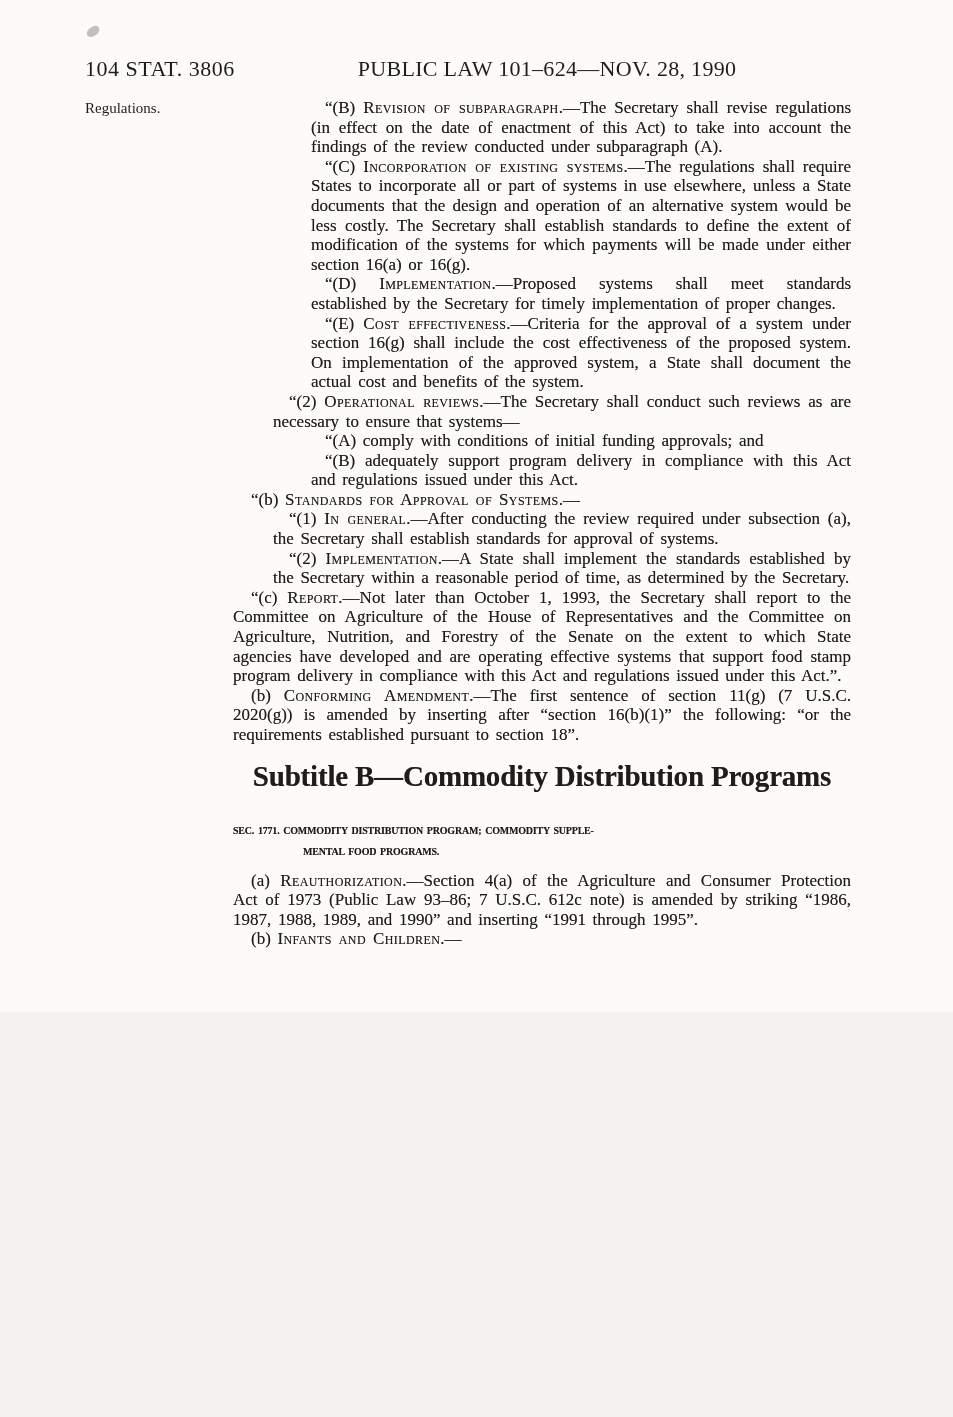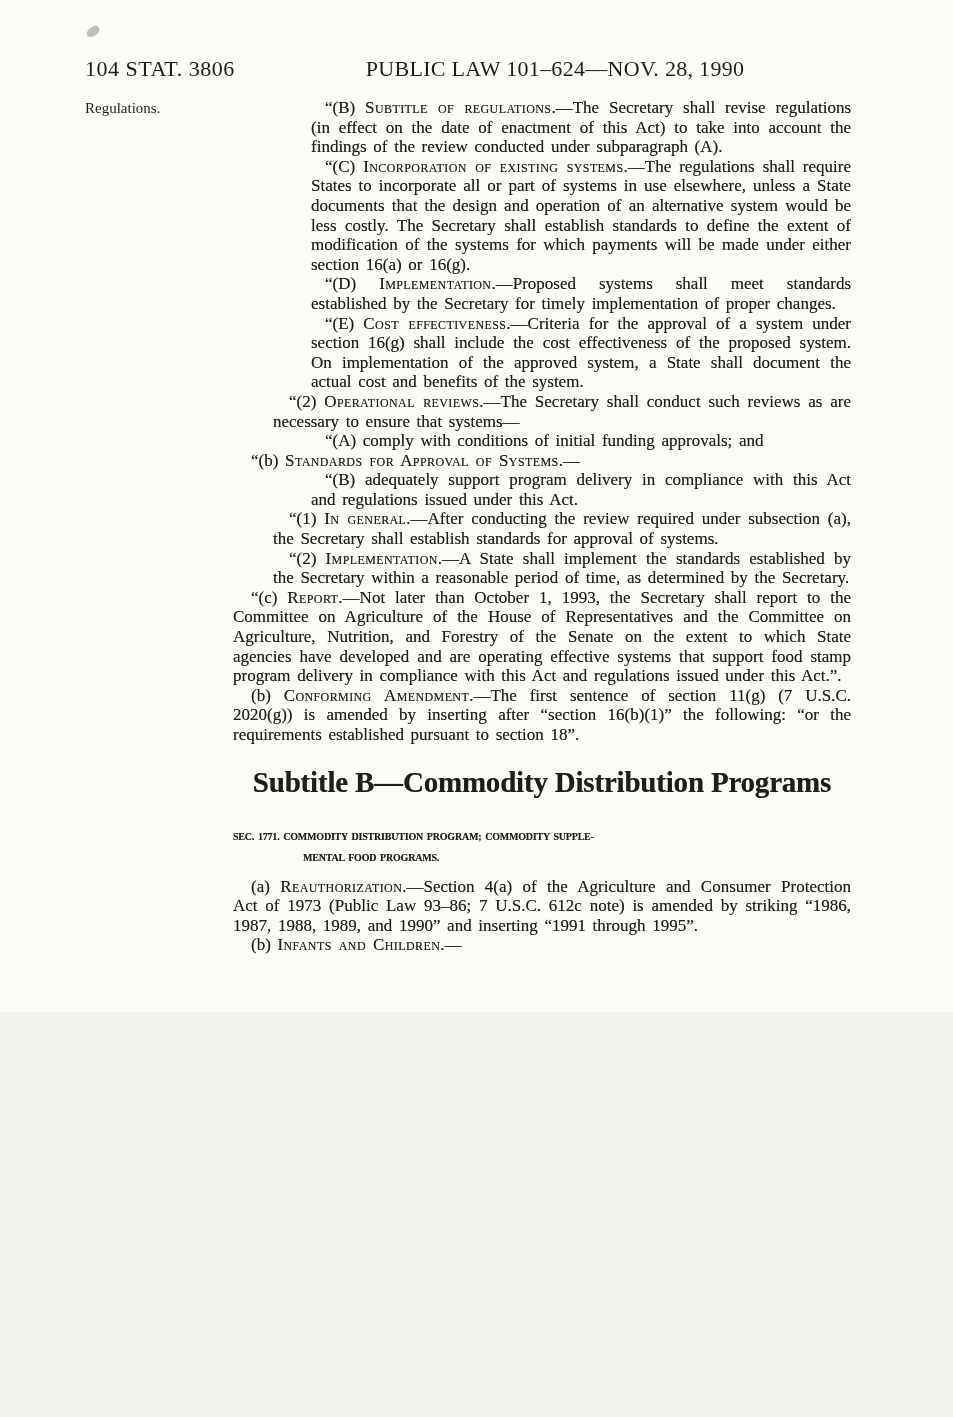--- a/index.html
+++ b/index.html
@@ -25,21 +25,21 @@
   .scan-speck {
     position: absolute; left: 183px; top: 1327px;
     width: 4px; height: 9px;
     background: #dcdcda; border-radius: 50%;
   }
   .hdr-stat {
     position: absolute; left: 85px; top: 56px;
     font-size: 22px; letter-spacing: 0.5px; white-space: nowrap;
   }
   .hdr-law {
-    position: absolute; left: 246px; top: 56px; width: 618px;
+    position: absolute; left: 238px; top: 56px; width: 618px;
     text-align: center; font-size: 22px; letter-spacing: 0.3px; white-space: nowrap;
   }
   .margin-note {
     position: absolute; left: 85px; top: 100px; width: 140px;
     font-size: 15px;
   }
   .body-col {
     position: absolute; left: 233px; top: 98px; width: 618px;
   }
   .para {
@@ -48,21 +48,21 @@
     line-height: 19.6px;
     word-spacing: 2.4px;
     text-align: justify;
     text-shadow: 0 0 0.5px rgba(30,29,27,0.55);
   }
   .para.lv0 { margin-left: 0;    text-indent: 18px; }
   .para.lv1 { margin-left: 40px; text-indent: 16px; }
   .para.lv2 { margin-left: 78px; text-indent: 14px; }
   .sc { font-variant: small-caps; letter-spacing: 0.4px; }
   .subtitle-heading {
-    margin: 21px 0 0 0;
+    margin: 15px 0 0 0;
     font-size: 29px; font-weight: bold;
     text-align: center; letter-spacing: -0.2px;
     text-shadow: 0 0 0.6px rgba(30,29,27,0.6);
     white-space: nowrap;
   }
   .section-heading {
     margin: 27px 0 9px 0;
     font-size: 10px; font-weight: bold;
     line-height: 21px; letter-spacing: -0.2px;
     word-spacing: 1.5px;
@@ -80,28 +80,28 @@
 
   <div class="hdr-stat">104 STAT. 3806</div>
 
   <div class="hdr-law">PUBLIC LAW 101–624—NOV. 28, 1990</div>
 
   <div class="margin-note">Regulations.</div>
 
   <div class="body-col">
 
     <div>
-        <p class="para lv2"><span>“(B) </span><span class="sc">Subtitle of regulations</span><span>.—The Secretary shall revise regulations (in effect on the date of enactment of this Act) to take into account the findings of the review conducted under subparagraph (A).</span></p>
+        <p class="para lv2"><span>“(B) </span><span class="sc">Revision of subparagraph</span><span>.—The Secretary shall revise regulations (in effect on the date of enactment of this Act) to take into account the findings of the review conducted under subparagraph (A).</span></p>
         <p class="para lv2"><span>“(C) </span><span class="sc">Incorporation of existing systems</span><span>.—The regulations shall require States to incorporate all or part of systems in use elsewhere, unless a State documents that the design and operation of an alternative system would be less costly. The Secretary shall establish standards to define the extent of modification of the systems for which payments will be made under either section 16(a) or 16(g).</span></p>
         <p class="para lv2"><span>“(D) </span><span class="sc">Implementation</span><span>.—Proposed systems shall meet standards established by the Secretary for timely implementation of proper changes.</span></p>
         <p class="para lv2"><span>“(E) </span><span class="sc">Cost effectiveness</span><span>.—Criteria for the approval of a system under section 16(g) shall include the cost effectiveness of the proposed system. On implementation of the approved system, a State shall document the actual cost and benefits of the system.</span></p>
         <p class="para lv1"><span>“(2) </span><span class="sc">Operational reviews</span><span>.—The Secretary shall conduct such reviews as are necessary to ensure that systems—</span></p>
         <p class="para lv2"><span>“(A) comply with conditions of initial funding approvals; and</span></p>
+        <p class="para lv2"><span>“(B) adequately support program delivery in compliance with this Act and regulations issued under this Act.</span></p>
         <p class="para lv0"><span>“(b) </span><span class="sc">Standards for Approval of Systems</span><span>.—</span></p>
-        <p class="para lv2"><span>“(B) adequately support program delivery in compliance with this Act and regulations issued under this Act.</span></p>
         <p class="para lv1"><span>“(1) </span><span class="sc">In general</span><span>.—After conducting the review required under subsection (a), the Secretary shall establish standards for approval of systems.</span></p>
         <p class="para lv1"><span>“(2) </span><span class="sc">Implementation</span><span>.—A State shall implement the standards established by the Secretary within a reasonable period of time, as determined by the Secretary.</span></p>
         <p class="para lv0"><span>“(c) </span><span class="sc">Report</span><span>.—Not later than October 1, 1993, the Secretary shall report to the Committee on Agriculture of the House of Representatives and the Committee on Agriculture, Nutrition, and Forestry of the Senate on the extent to which State agencies have developed and are operating effective systems that support food stamp program delivery in compliance with this Act and regulations issued under this Act.”.</span></p>
         <p class="para lv0"><span>(b) </span><span class="sc">Conforming Amendment</span><span>.—The first sentence of section 11(g) (7 U.S.C. 2020(g)) is amended by inserting after “section 16(b)(1)” the following: “or the requirements established pursuant to section 18”.</span></p>
       </div>
 
     <h1 class="subtitle-heading">Subtitle B—Commodity Distribution Programs</h1>
 
     <h2 class="section-heading">
       <span class="line1">SEC. 1771. COMMODITY DISTRIBUTION PROGRAM; COMMODITY SUPPLE-</span>

